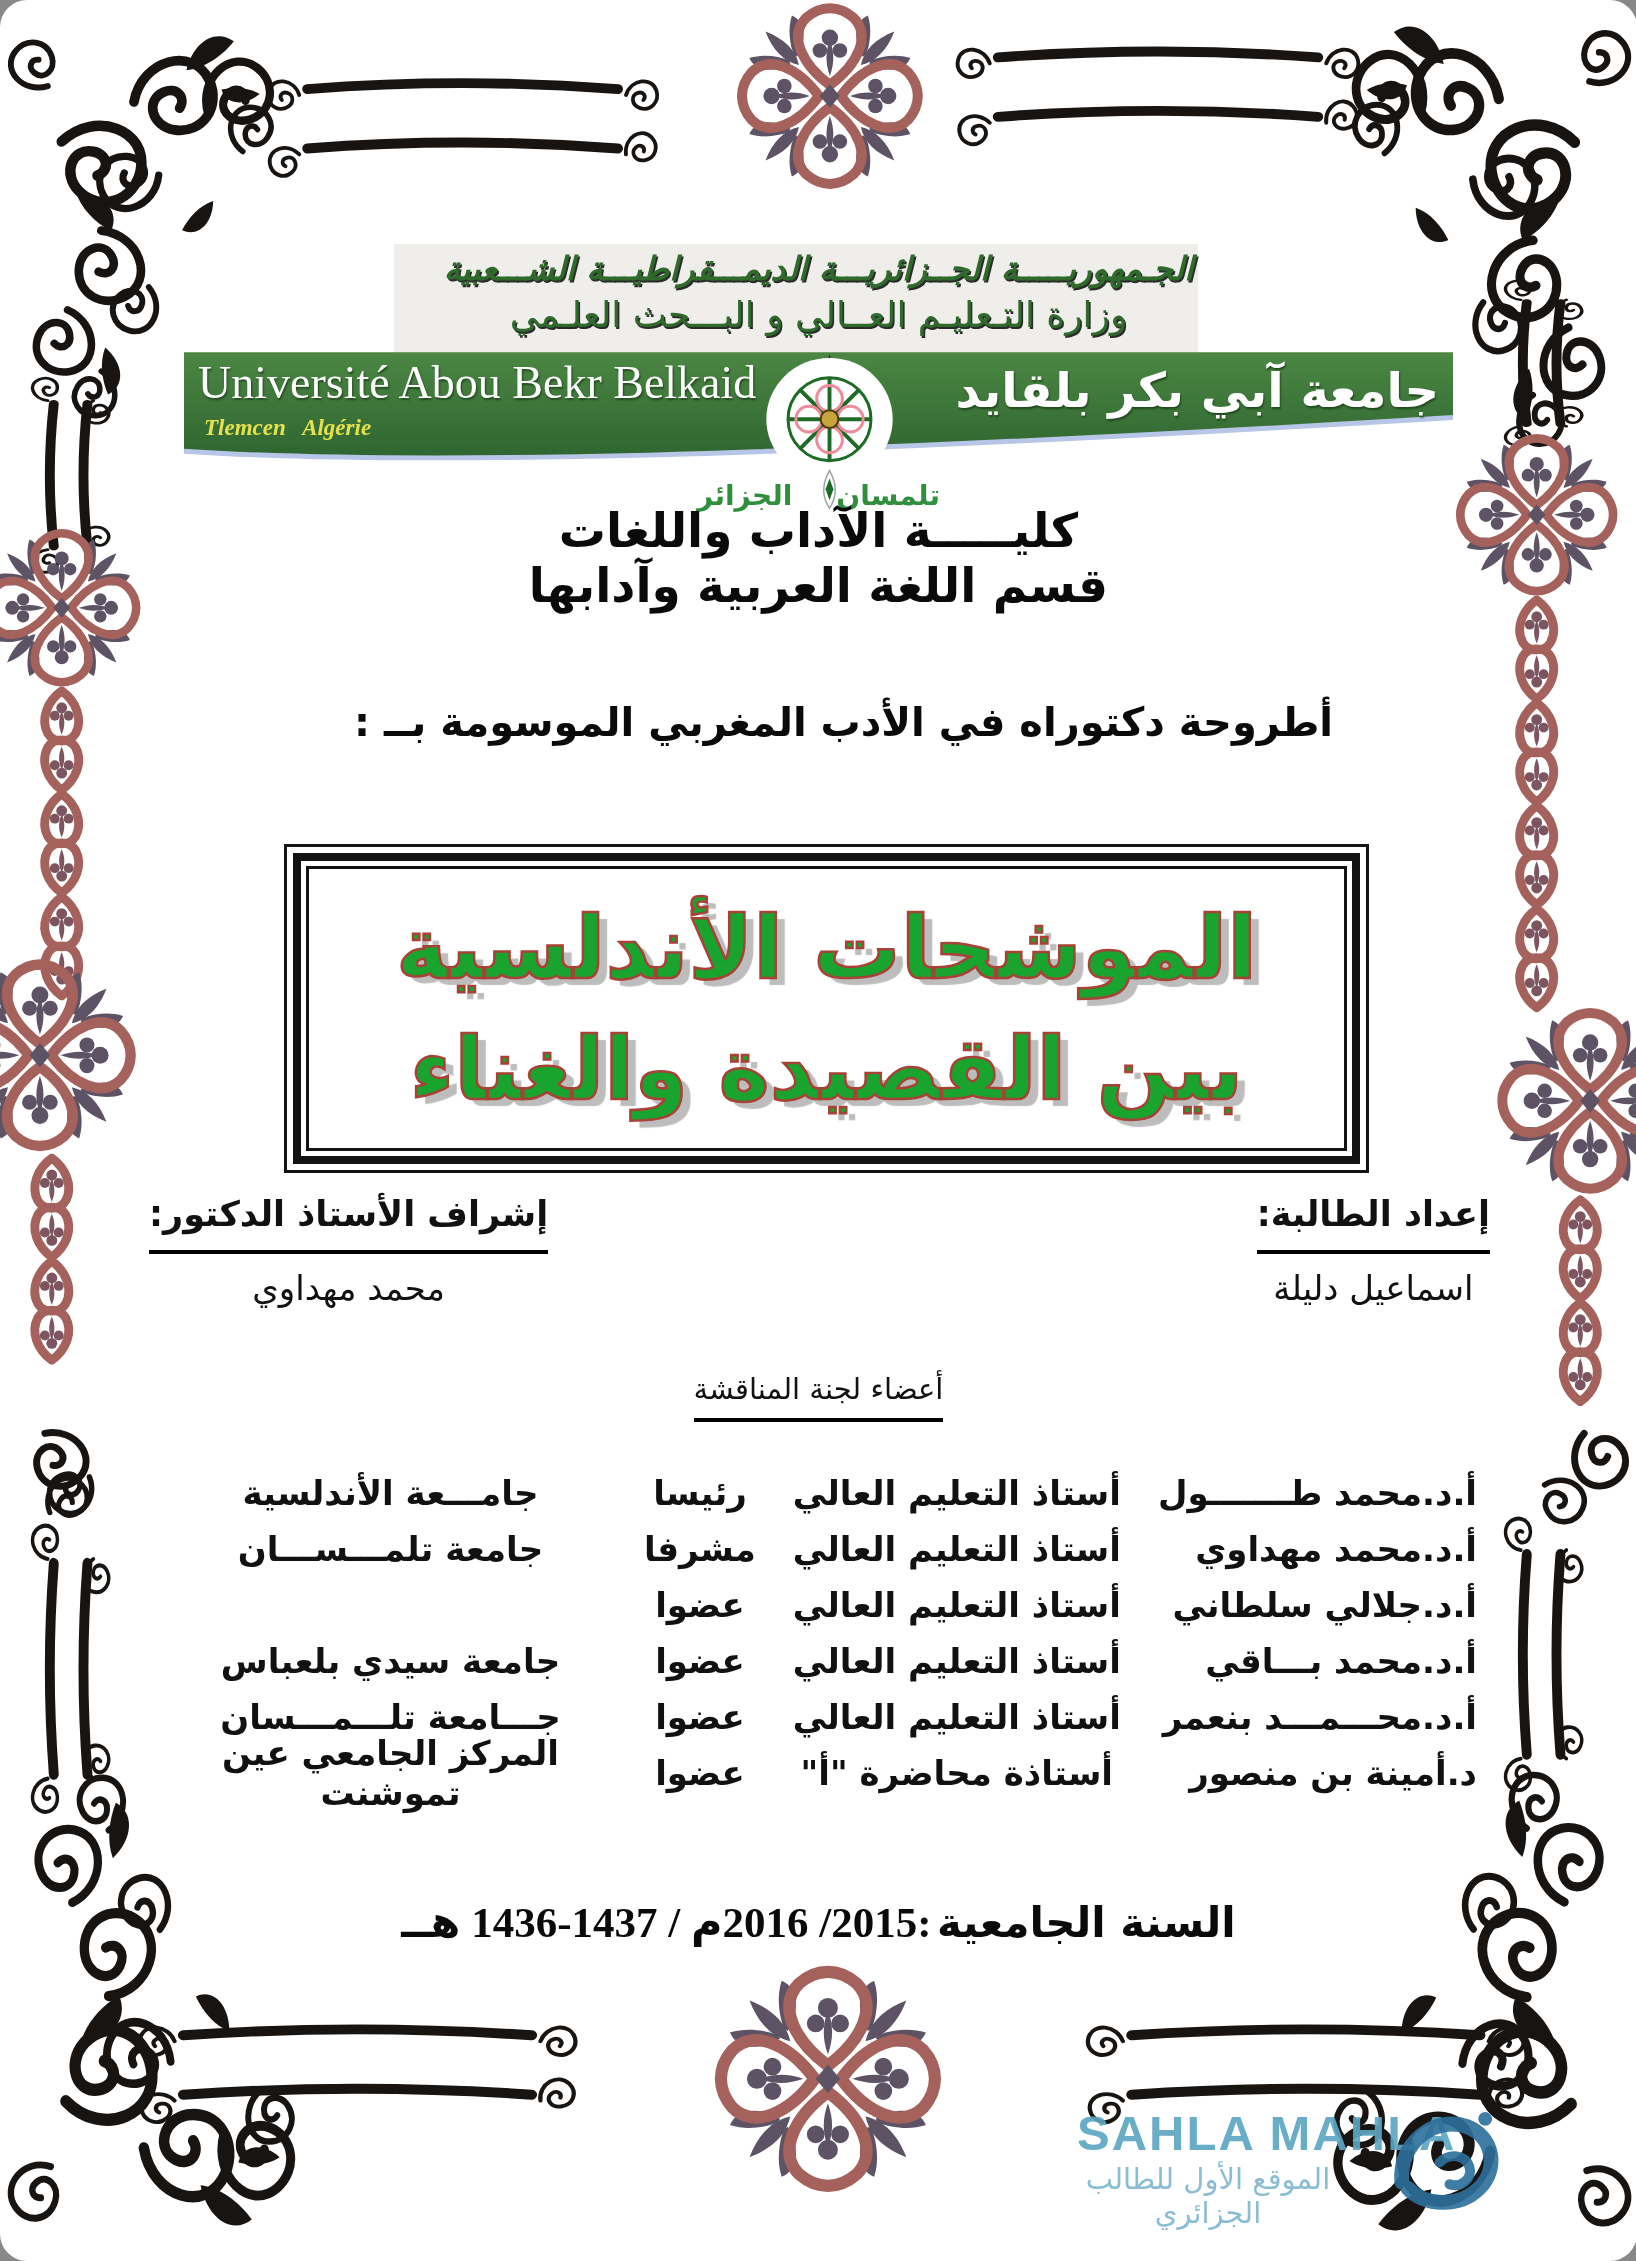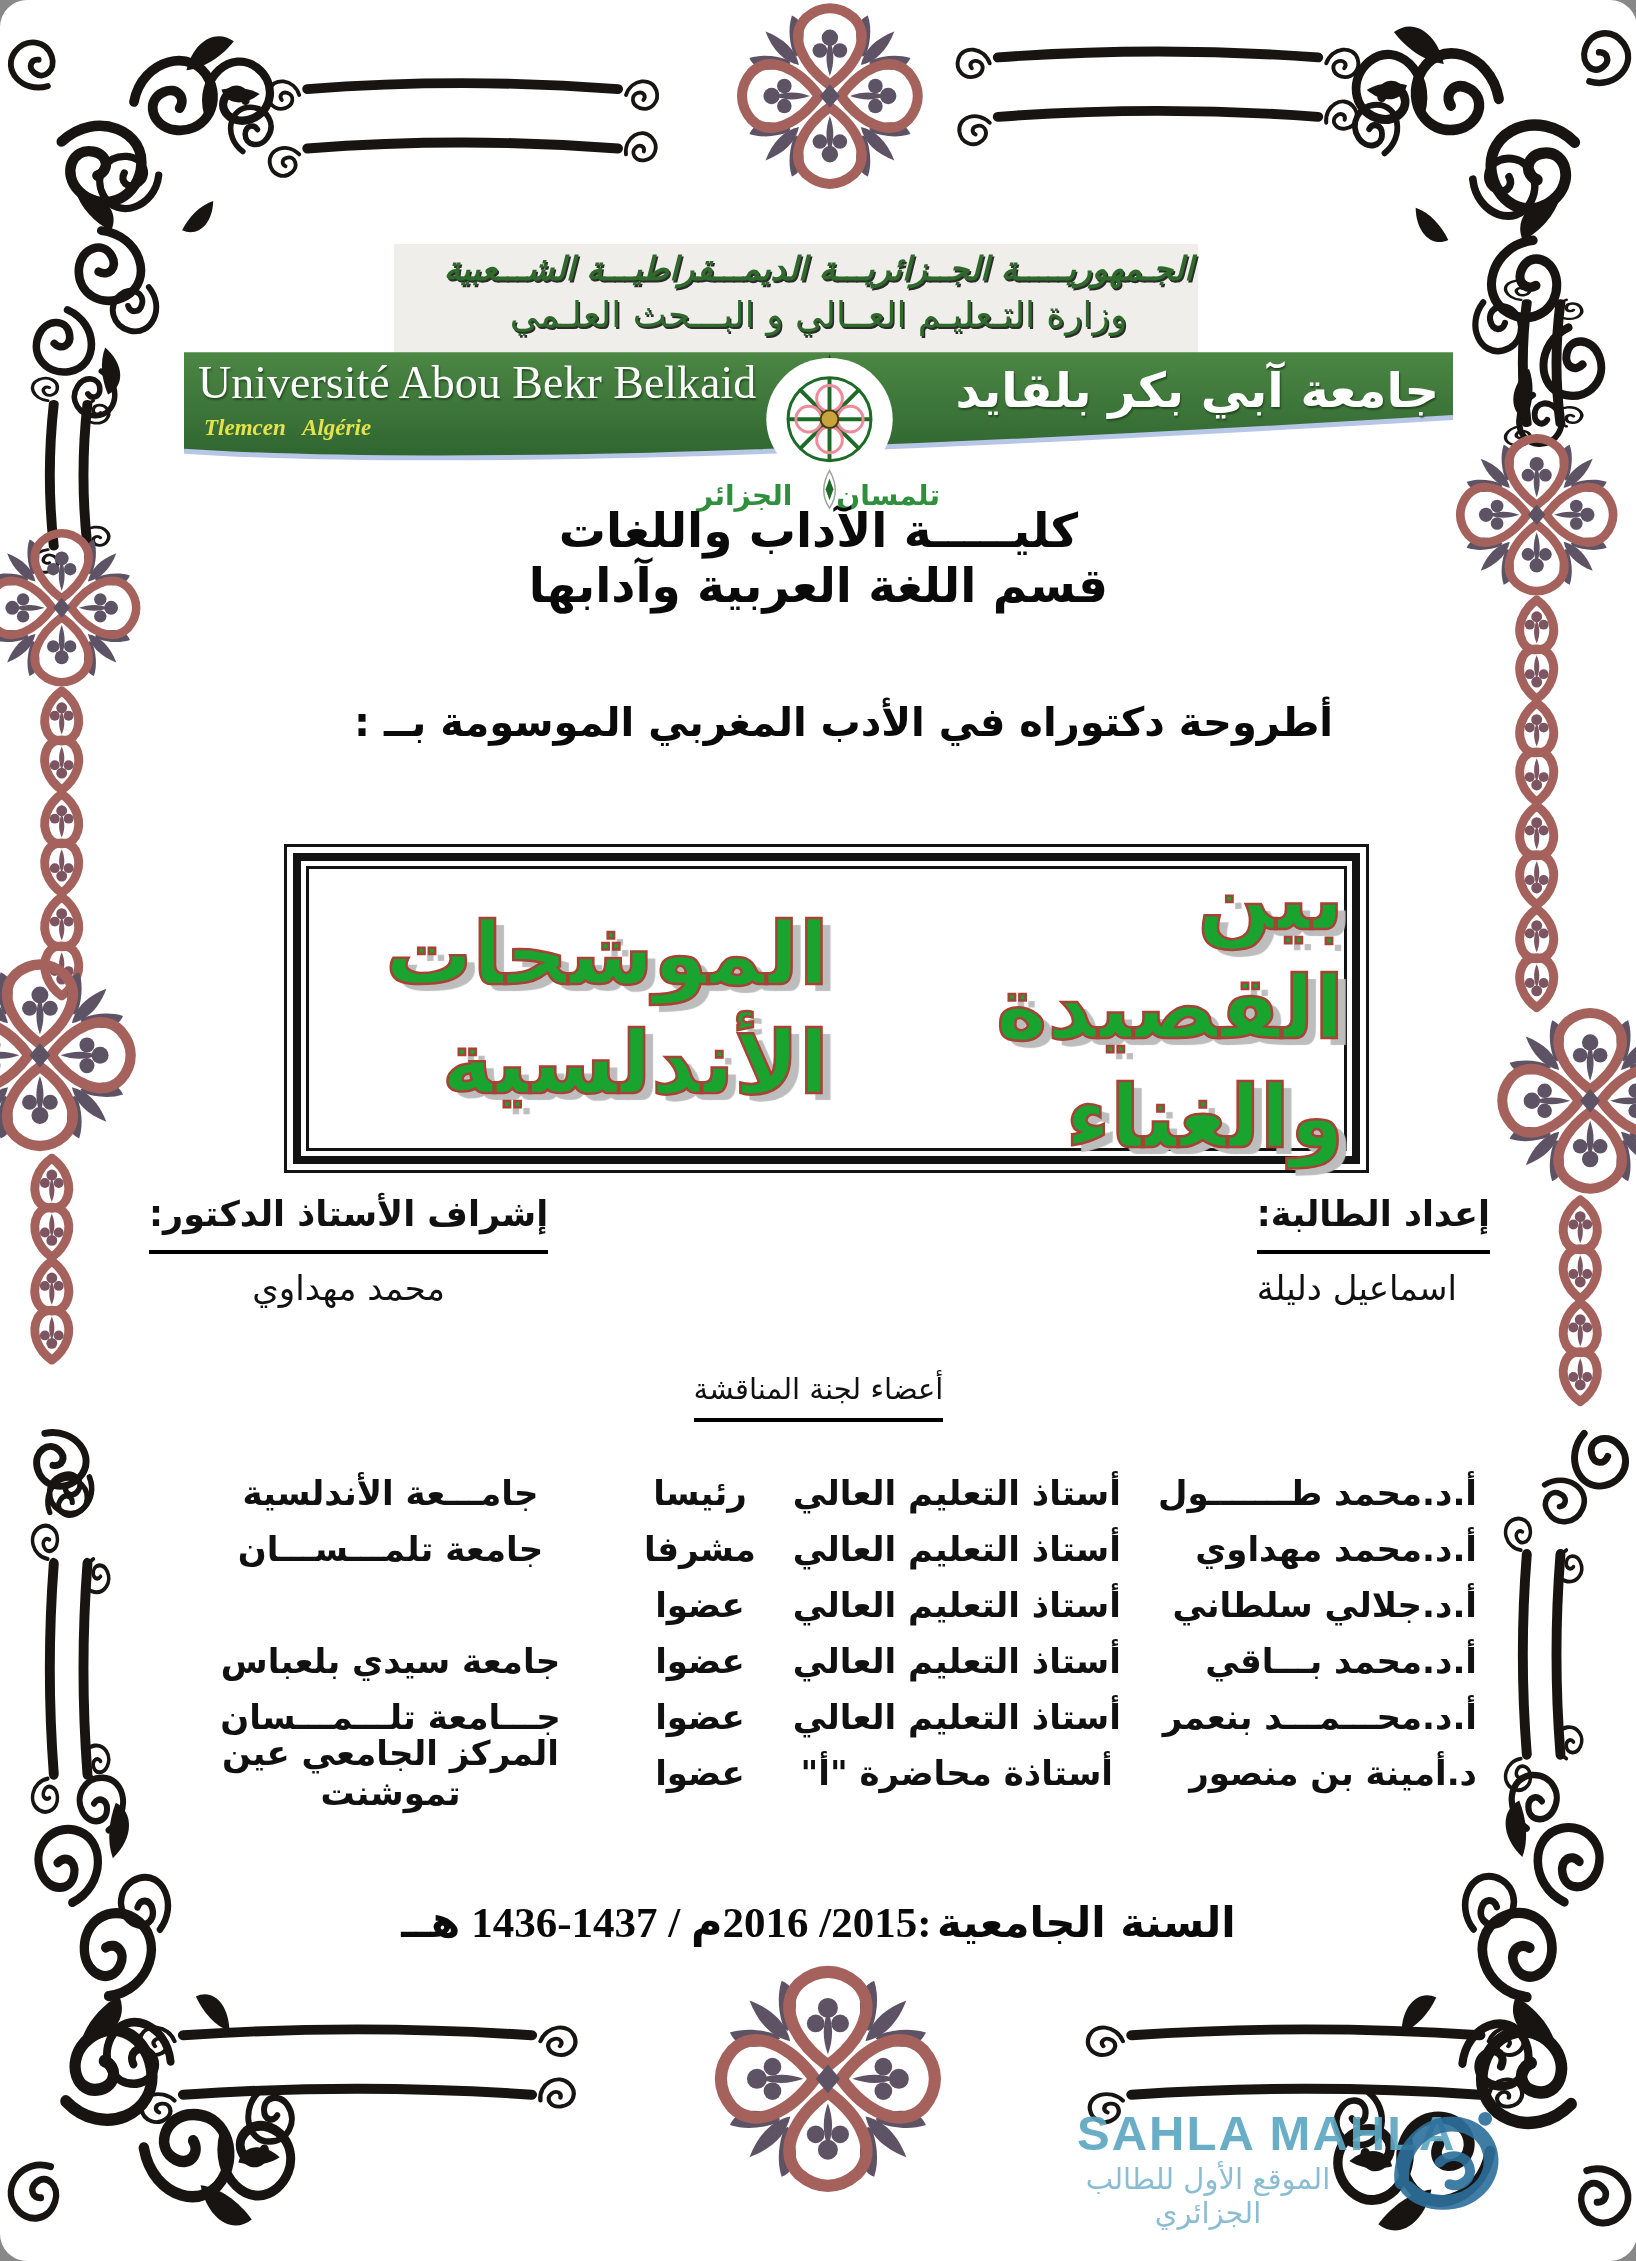--- a/index.html
+++ b/index.html
@@ -27,30 +27,30 @@
   .faculty{position:absolute;left:0;top:503px;width:100%;text-align:center;z-index:2;direction:rtl;}
   .faculty-line1{font-size:47px;font-weight:bold;color:#0a0a0a;}
   .faculty-line2{font-size:47px;font-weight:bold;color:#0a0a0a;margin-top:0;}
 
   .intro{position:absolute;left:0;top:699px;width:100%;text-align:center;font-size:40px;font-weight:bold;
          z-index:2;direction:rtl;color:#0a0a0a;padding-left:25px;}
 
   .title-box{position:absolute;left:284px;top:844px;width:1085px;height:329px;z-index:2;box-sizing:border-box;
              border:3px solid #131313;padding:6px;background:#fff;}
   .tb2{width:100%;height:100%;box-sizing:border-box;border:8px solid #131313;padding:5px;}
-  .tb3{width:100%;height:100%;box-sizing:border-box;border:3px solid #131313;display:flex;flex-direction:row;
+  .tb3{width:100%;height:100%;box-sizing:border-box;border:3px solid #131313;display:flex;flex-direction:column;
        justify-content:center;align-items:center;gap:12px;}
   .title-line{font-size:87px;font-weight:bold;color:#18a42f;-webkit-text-stroke:2.5px #a84136;
               text-shadow:9px 7px 1px #bdbdbd;line-height:1.25;direction:rtl;}
 
   .people{position:absolute;left:149px;right:147px;top:1194px;display:flex;justify-content:space-between;
           direction:rtl;z-index:2;}
   .person-label{display:inline-block;font-size:35px;font-weight:bold;border-bottom:4px solid #000;padding-bottom:16px;}
   .person-name{font-size:34px;margin-top:14px;}
-  .person.student{text-align:left;}
+  .person.student{text-align:center;}
   .person.supervisor{text-align:center;}
 
   .committee-heading{position:absolute;left:0;top:1372px;width:100%;text-align:center;z-index:2;direction:rtl;}
   .committee-heading span{display:inline-block;font-size:29px;font-weight:normal;border-bottom:4px solid #000;
                           padding-bottom:12px;}
 
   .committee{position:absolute;left:160px;right:160px;top:1465px;direction:rtl;z-index:2;}
   .crow{display:flex;align-items:center;height:56px;font-size:34px;font-weight:bold;}
   .c-name{width:26%;text-align:right;}
   .c-rank{width:27%;text-align:center;}

